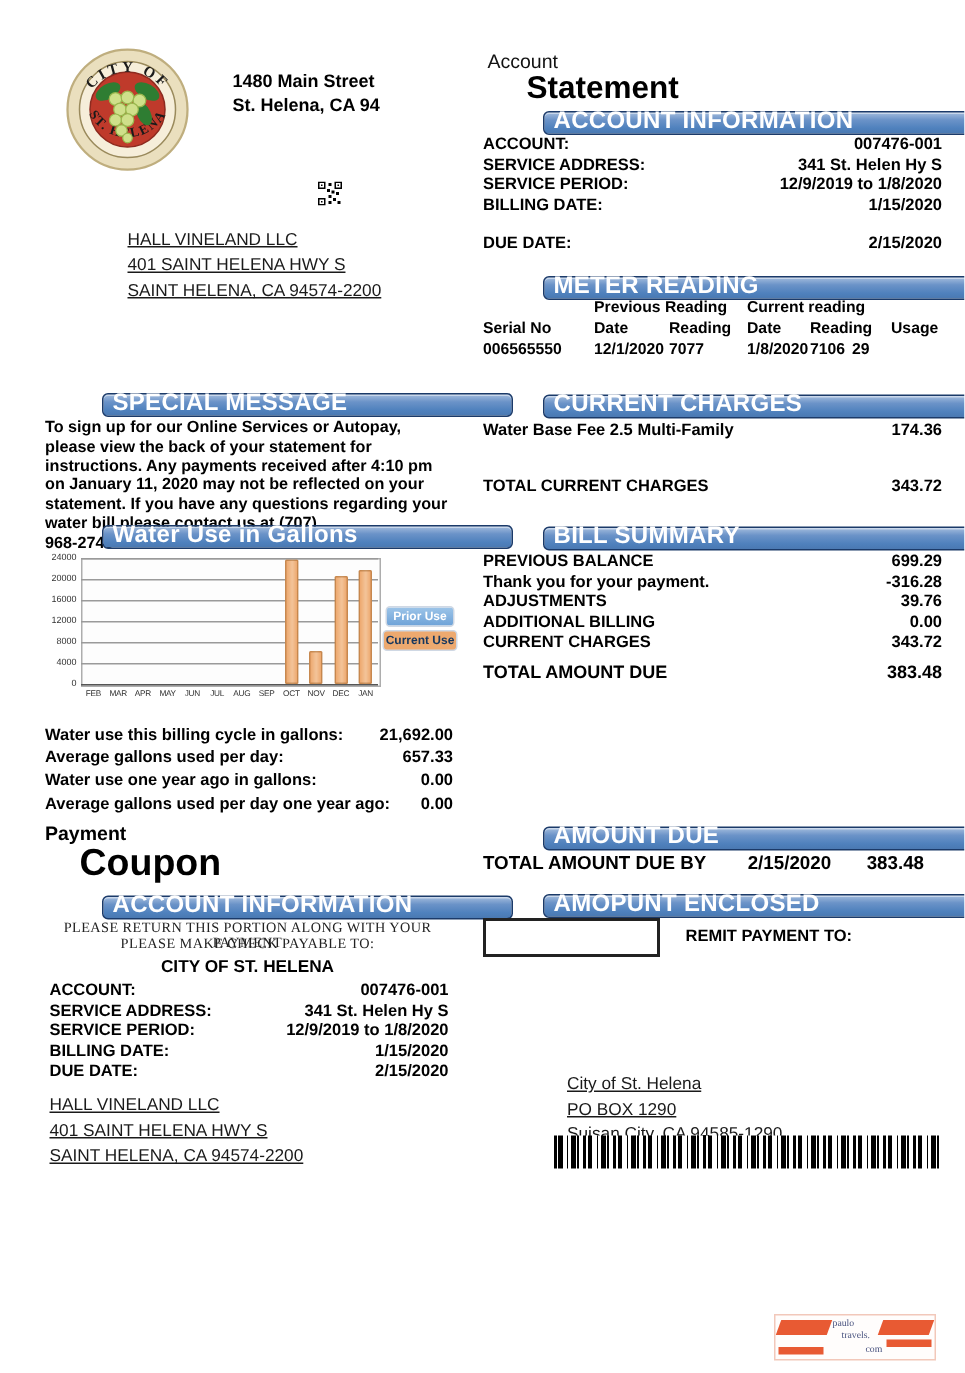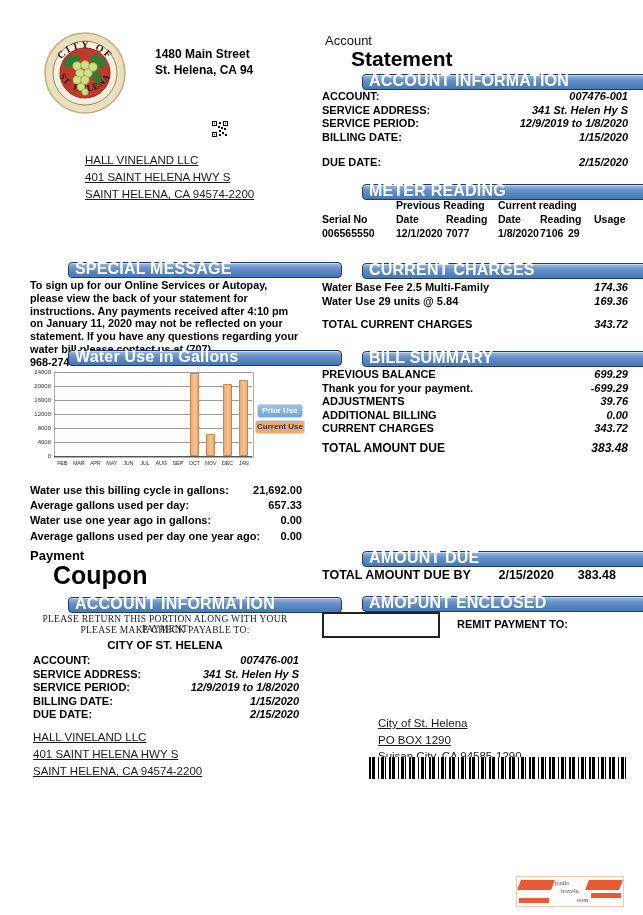--- a/index.html
+++ b/index.html
@@ -7,21 +7,21 @@
         font-family:"Liberation Sans",sans-serif;color:#000;}
   .abs{position:absolute;}
   
   .sechead{position:absolute;box-sizing:border-box;height:16px;
     border:1.5px solid #1b3a69;border-radius:4px;
     background:linear-gradient(180deg,#a3bcdd 0%,#6b93c8 35%,#4f81bd 75%,#4a79b2 100%);
     box-shadow:inset 0 1px 0 rgba(255,255,255,.45);
     color:#fff;font-weight:700;font-size:16px;line-height:12.5px;padding:0 6px;letter-spacing:.2px;margin-left:40px;}
   .kv{position:absolute;display:flex;justify-content:space-between;
       font-size:11px;font-weight:700;color:#000;}
-  .kv .v{text-align:right;font-style:italic;}
+  .kv .v{text-align:right;}
   .addr{position:absolute;font-size:11.5px;line-height:17px;color:#1a1a1a;text-decoration:underline;}
   .hdraddr{position:absolute;font-size:12px;font-weight:700;line-height:16px;}
   .title-sm{position:absolute;font-size:13px;color:#111;}
   .title-lg{position:absolute;font-weight:700;color:#000;}
   .msg{position:absolute;font-size:10.8px;font-weight:700;line-height:12.8px;color:#000;}
   .serifline{position:absolute;font-family:"Liberation Serif",serif;font-size:9.5px;
              color:#222;text-align:center;letter-spacing:.3px;}
   .centerbold{position:absolute;font-size:11.5px;font-weight:700;text-align:center;}
   
   .mcell{position:absolute;font-size:10.5px;font-weight:700;color:#000;}
@@ -223,37 +223,33 @@
       <span>Average gallons used per day one year ago:</span>
       <span>0.00</span>
     </div>
   </div>
 
   <div class="sechead" style="left:322px;top:263px;width:308px;">CURRENT CHARGES</div>
   <div class="kv" style="left:322px;top:281px;width:306px;">
     <span>Water Base Fee 2.5 Multi-Family</span>
     <span class="v">174.36</span>
   </div>
-  <div class="kv" style="left:322px;top:294.5px;width:306px;">
-    <span>Water Use 29 units @ 5.84</span>
-    <span class="v">169.36</span>
-  </div>
   <div class="kv" style="left:322px;top:318px;width:306px;font-size:11px;">
     <span>TOTAL CURRENT CHARGES</span>
     <span class="v">343.72</span>
   </div>
 
   <div class="sechead" style="left:322px;top:351px;width:308px;">BILL SUMMARY</div>
   <div class="kv" style="left:322px;top:368px;width:306px;">
     <span>PREVIOUS BALANCE</span>
     <span class="v">699.29</span>
   </div>
   <div class="kv" style="left:322px;top:381.5px;width:306px;">
     <span>Thank you for your payment.</span>
-    <span class="v">-699.29</span>
+    <span class="v">-316.28</span>
   </div>
   <div class="kv" style="left:322px;top:395px;width:306px;">
     <span>ADJUSTMENTS</span>
     <span class="v">39.76</span>
   </div>
   <div class="kv" style="left:322px;top:408.5px;width:306px;">
     <span>ADDITIONAL BILLING</span>
     <span class="v">0.00</span>
   </div>
   <div class="kv" style="left:322px;top:422px;width:306px;">

